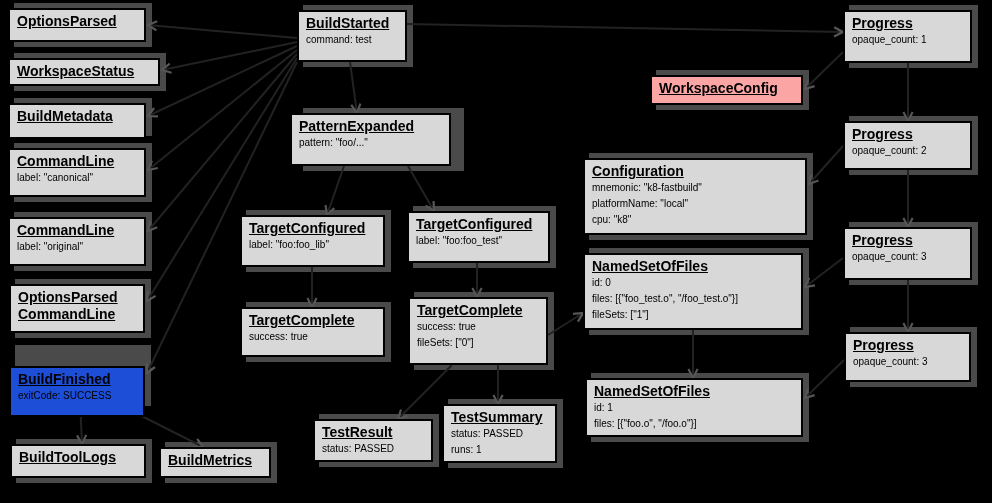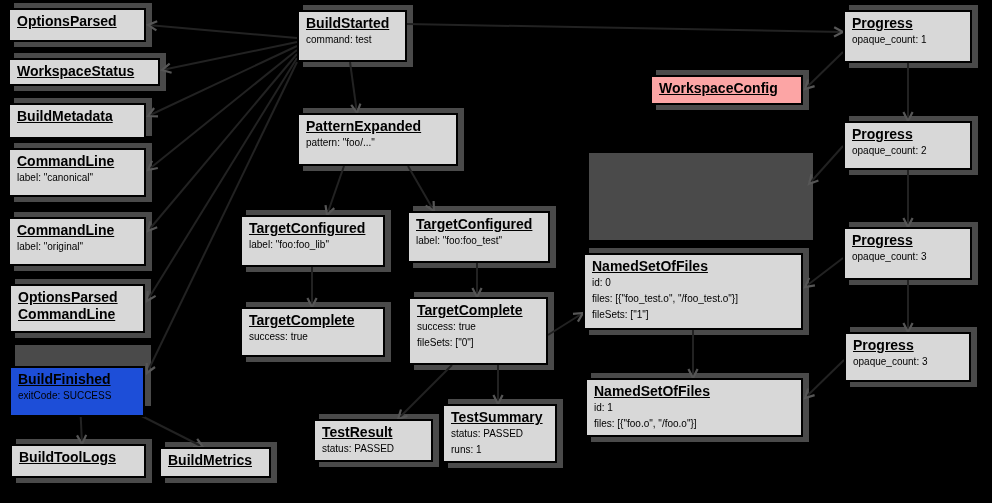--- a/index.html
+++ b/index.html
@@ -138,21 +138,21 @@
       <div class="node" style="left: 10px; top: 444px; width: 136px; height: 34px; background: rgb(216, 216, 216); border-color: rgb(0, 0, 0); color: rgb(0, 0, 0);">
         <div class="title-line">BuildToolLogs</div>
       </div>
       <div class="node" style="left: 159px; top: 447px; width: 112px; height: 31px; background: rgb(216, 216, 216); border-color: rgb(0, 0, 0); color: rgb(0, 0, 0);">
         <div class="title-line">BuildMetrics</div>
       </div>
       <div class="node" style="left: 297px; top: 10px; width: 110px; height: 52px; background: rgb(216, 216, 216); border-color: rgb(0, 0, 0); color: rgb(0, 0, 0);">
         <div class="title-line">BuildStarted</div>
         <div class="body-line">command: test</div>
       </div>
-      <div class="node" style="left: 297px; top: 113px; width: 161px; height: 53px; background: rgb(216, 216, 216); border-color: rgb(0, 0, 0); color: rgb(0, 0, 0);">
+      <div class="node" style="left: 290px; top: 113px; width: 161px; height: 53px; background: rgb(216, 216, 216); border-color: rgb(0, 0, 0); color: rgb(0, 0, 0);">
         <div class="title-line">PatternExpanded</div>
         <div class="body-line">pattern: "foo/..."</div>
       </div>
       <div class="node" style="left: 240px; top: 215px; width: 145px; height: 52px; background: rgb(216, 216, 216); border-color: rgb(0, 0, 0); color: rgb(0, 0, 0);">
         <div class="title-line">TargetConfigured</div>
         <div class="body-line">label: "foo:foo_lib"</div>
       </div>
       <div class="node" style="left: 407px; top: 211px; width: 143px; height: 52px; background: rgb(216, 216, 216); border-color: rgb(0, 0, 0); color: rgb(0, 0, 0);">
         <div class="title-line">TargetConfigured</div>
         <div class="body-line">label: "foo:foo_test"</div>
@@ -170,20 +170,26 @@
         <div class="title-line">TestResult</div>
         <div class="body-line">status: PASSED</div>
       </div>
       <div class="node" style="left: 442px; top: 404px; width: 115px; height: 59px; background: rgb(216, 216, 216); border-color: rgb(0, 0, 0); color: rgb(0, 0, 0);">
         <div class="title-line">TestSummary</div>
         <div class="body-line">status: PASSED</div>
         <div class="body-line">runs: 1</div>
       </div>
       <div class="node" style="left: 650px; top: 75px; width: 153px; height: 30px; background: #fca5a5; border-color: rgb(0, 0, 0); color: rgb(0, 0, 0);">
         <div class="title-line">WorkspaceConfig</div>
+      </div>
+      <div class="node" style="left: 583px; top: 158px; width: 224px; height: 77px; background: rgb(216, 216, 216); border-color: rgb(0, 0, 0); color: rgb(0, 0, 0);">
+        <div class="title-line">Configuration</div>
+        <div class="body-line">mnemonic: "k8-fastbuild"</div>
+        <div class="body-line">platformName: "local"</div>
+        <div class="body-line">cpu: "k8"</div>
       </div>
       <div class="node" style="left: 583px; top: 253px; width: 220px; height: 77px; background: rgb(216, 216, 216); border-color: rgb(0, 0, 0); color: rgb(0, 0, 0);">
         <div class="title-line">NamedSetOfFiles</div>
         <div class="body-line">id: 0</div>
         <div class="body-line">files: [{"foo_test.o", "/foo_test.o"}]</div>
         <div class="body-line">fileSets: ["1"]</div>
       </div>
       <div class="node" style="left: 585px; top: 378px; width: 218px; height: 59px; background: rgb(216, 216, 216); border-color: rgb(0, 0, 0); color: rgb(0, 0, 0);">
         <div class="title-line">NamedSetOfFiles</div>
         <div class="body-line">id: 1</div>

